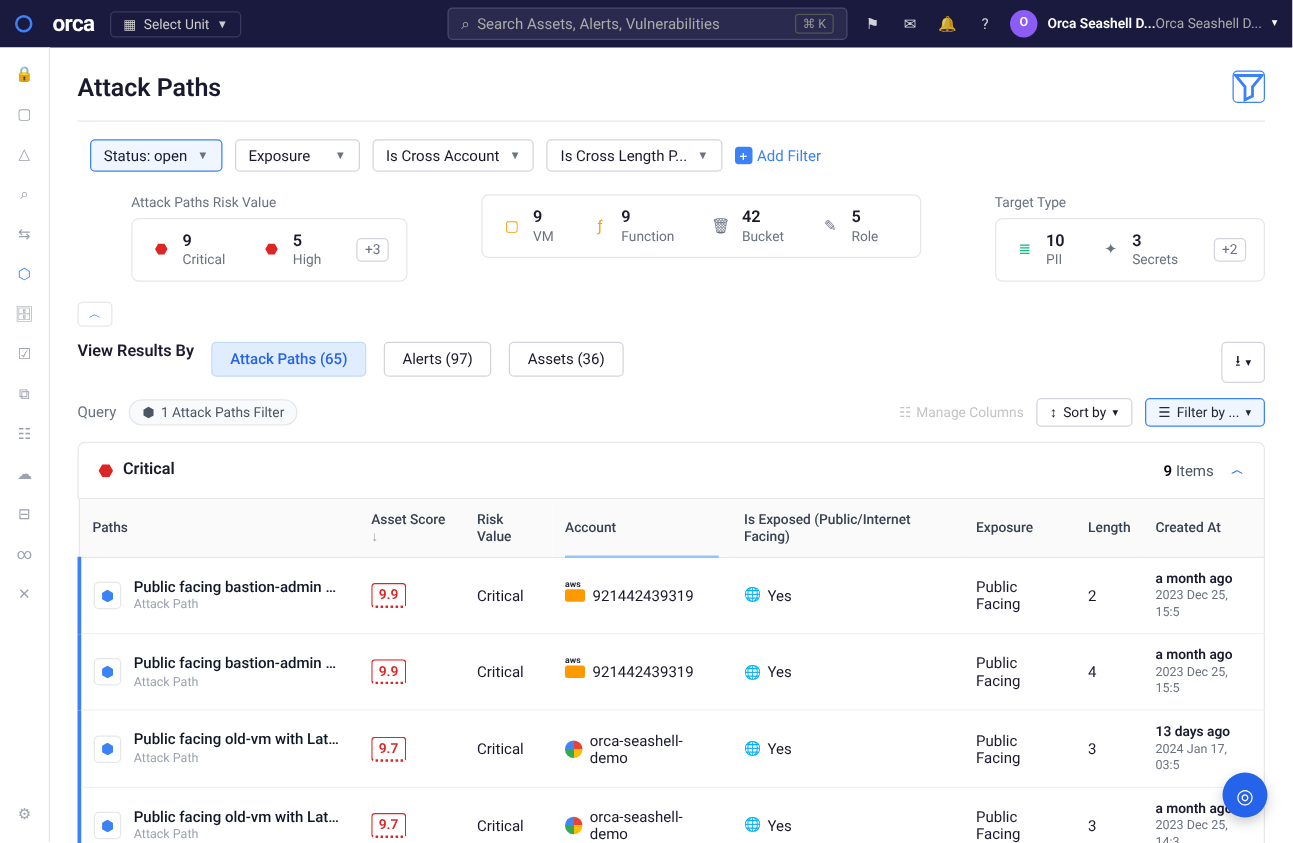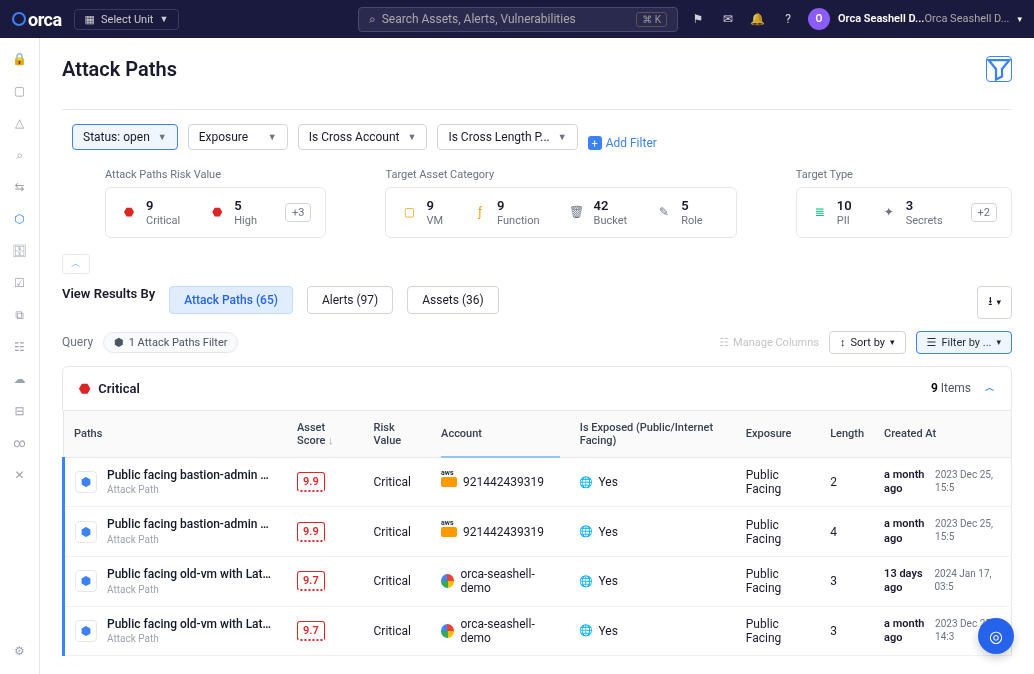--- a/index.html
+++ b/index.html
@@ -1,20 +1,20 @@
 <!DOCTYPE html>
 <html><head>
 <meta charset="utf-8">
 <style>
 * { margin: 0; padding: 0; box-sizing: border-box; font-family: -apple-system, BlinkMacSystemFont, "Segoe UI", Roboto, sans-serif; }
 body { background: #fff; color: #1a1a2e; font-size: 12px; overflow-x: hidden; }
 
 
 .topbar { background: #1a1a3e; height: 38px; display: flex; align-items: center; padding: 0 12px; gap: 12px; color: #fff; }
-.logo { font-weight: 700; font-size: 18px; letter-spacing: -0.5px; display:flex; align-items:center; gap:2px;}
+.logo { font-weight: 700; font-size: 18px; letter-spacing: -0.5px; display:flex; align-items:center; gap:16px;}
 .logo-o { display:inline-block; width:14px; height:14px; border:2.5px solid #3b82f6; border-radius:50%; }
 .unit-select { background: transparent; border: 1px solid #3a3a5e; color: #ccc; padding: 3px 10px; border-radius: 4px; font-size: 11px; display:flex; align-items:center; gap:6px; cursor:pointer; }
 .topbar-spacer { flex: 1; }
 .search-box { background: #2a2a4e; border: 1px solid #4a4a6e; border-radius: 4px; padding: 4px 10px; display: flex; align-items: center; gap: 6px; width: 320px; color: #aaa; font-size: 12px; }
 .search-box .kbd { margin-left:auto; font-size:10px; border:1px solid #555; border-radius:3px; padding:1px 5px; color:#999; }
 .topbar-icons { display: flex; gap: 14px; align-items: center; }
 .topbar-icon { width: 16px; height: 16px; opacity: .8; cursor:pointer; display:flex; align-items:center; justify-content:center;}
 .avatar { width: 22px; height: 22px; border-radius: 50%; background: #8b5cf6; display:flex; align-items:center; justify-content:center; color:#fff; font-size:10px; font-weight:600;}
 .user-block { display:flex; align-items:center; gap:8px; font-size:11px; line-height:1.2; }
 .user-block .names { display:flex; flex-direction:row; }
@@ -23,26 +23,26 @@
 
 
 .shell { display: flex; height: calc(100vh - 38px); }
 .leftrail { width: 40px; background: #fff; border-right: 1px solid #e5e7eb; display: flex; flex-direction: column; align-items: center; padding-top: 12px; gap: 14px; }
 .leftrail .rail-icon { width: 18px; height: 18px; color: #9ca3af; cursor:pointer; display:flex; align-items:center; justify-content:center; }
 .leftrail .rail-icon.active { color: #3b82f6; }
 .leftrail .rail-bottom { margin-top: auto; margin-bottom: 14px; }
 
 
 .main { flex: 1; overflow-y: auto; padding: 18px 22px 40px; position: relative; }
-.page-head { display: flex; align-items: center; justify-content: space-between; padding-bottom: 27px; border-bottom: 1px solid #e5e7eb; margin-bottom: 14px; }
+.page-head { display: flex; align-items: center; justify-content: space-between; padding-bottom: 14px; border-bottom: 1px solid #e5e7eb; margin-bottom: 14px; }
 .page-title { font-size: 20px; font-weight: 600; }
 .filter-btn-sq { width: 26px; height: 26px; border: 1px solid #3b82f6; border-radius: 4px; display:flex; align-items:center; justify-content:center; color:#3b82f6; cursor:pointer; }
 
 
-.filters { display: flex; gap: 10px; align-items: flex-end; margin-bottom: 18px; padding-left: 10px; }
+.filters { display: flex; gap: 10px; align-items: center; margin-bottom: 18px; padding-left: 10px; }
 .filter-pill { border: 1px solid #d1d5db; border-radius: 4px; padding: 5px 10px; font-size: 12px; display:flex; align-items:center; gap:8px; background:#fff; cursor:pointer; min-width:100px; justify-content:space-between; }
 .filter-pill.active { border-color: #3b82f6; color: #1a1a2e; background:#eff6ff; }
 .filter-pill .caret { color:#6b7280; font-size:9px; }
 .add-filter { color: #3b82f6; font-size: 12px; display:flex; align-items:center; gap:4px; cursor:pointer; }
 .add-filter .plus { background:#3b82f6; color:#fff; width:14px; height:14px; border-radius:3px; display:flex; align-items:center; justify-content:center; font-size:11px; line-height:1;}
 
 
 .stats-row { display: flex; gap: 16px; margin-bottom: 8px; }
 .stats-block { flex:1;margin-left:43px; }
 .stats-label { font-size: 11px; color: #6b7280; margin-bottom: 6px; }
@@ -91,21 +91,21 @@
 .asset-title { font-size:12px; font-weight:500; color:#111827; white-space:nowrap; overflow:hidden; text-overflow:ellipsis; max-width:170px;}
 .asset-sub { font-size:10px; color:#9ca3af; }
 .score-badge { display:inline-block; border:1px solid #dc2626; color:#dc2626; font-weight:600; border-radius:3px; padding:2px 5px; font-size:11px; border-bottom:2px dotted #dc2626;}
 .acct-cell { display:flex; align-items:center; gap:6px; }
 .acct-logo { width:16px; height:10px; display:inline-block; }
 .acct-logo.aws { background: linear-gradient(#ff9900, #ff9900); border-radius:2px; position:relative;}
 .acct-logo.aws::before{content:"aws"; font-size:7px; color:#232f3e; font-weight:700; position:absolute; top:-8px; left:0;}
 .acct-logo.gcp { width:14px; height:14px; border-radius:50%; background: conic-gradient(#ea4335 0 25%, #fbbc04 0 50%, #34a853 0 75%, #4285f4 0); }
 .exposed-cell { display:flex; align-items:center; gap:5px; }
 .globe { color:#6b7280; font-size:11px;}
-.created-cell { display:flex; flex-direction:row; line-height:1.3; }
+.created-cell { display:flex; flex-direction:column; line-height:1.3; }
 .created-rel { font-weight:600; font-size:11px; }
 .created-abs { font-size:10px; color:#6b7280; }
 
 
 .fab { position:fixed; right:20px; bottom:20px; width:36px; height:36px; border-radius:50%; background:#2563eb; color:#fff; display:flex; align-items:center; justify-content:center; box-shadow:0 4px 10px rgba(0,0,0,.2); cursor:pointer; font-size:16px;}
 
 svg { width:100%; height:100%; }
 </style>
 </head>
 <body>
@@ -215,21 +215,20 @@
             <span class="stat-icon" style="color:#dc2626">⬣</span>
             <div class="stat-text">
                 <span class="stat-num">5</span>
                 <span class="stat-lbl">High</span>
               </div>
           </div>
           <span class="plus-badge">+3</span>
         </div>
       </div>
       <div class="stats-block" style="flex:2.2">
-        <div class="stats-label">Target Asset Category</div>
         <div class="stats-card">
           <div class="stat">
               <span class="stat-icon" style="color:#f59e0b">▢</span>
               <div class="stat-text">
                 <span class="stat-num">9</span>
                 <span class="stat-lbl">VM</span>
               </div>
             </div>
           <div class="stat">
               <span class="stat-icon" style="color:#f59e0b">ƒ</span>

